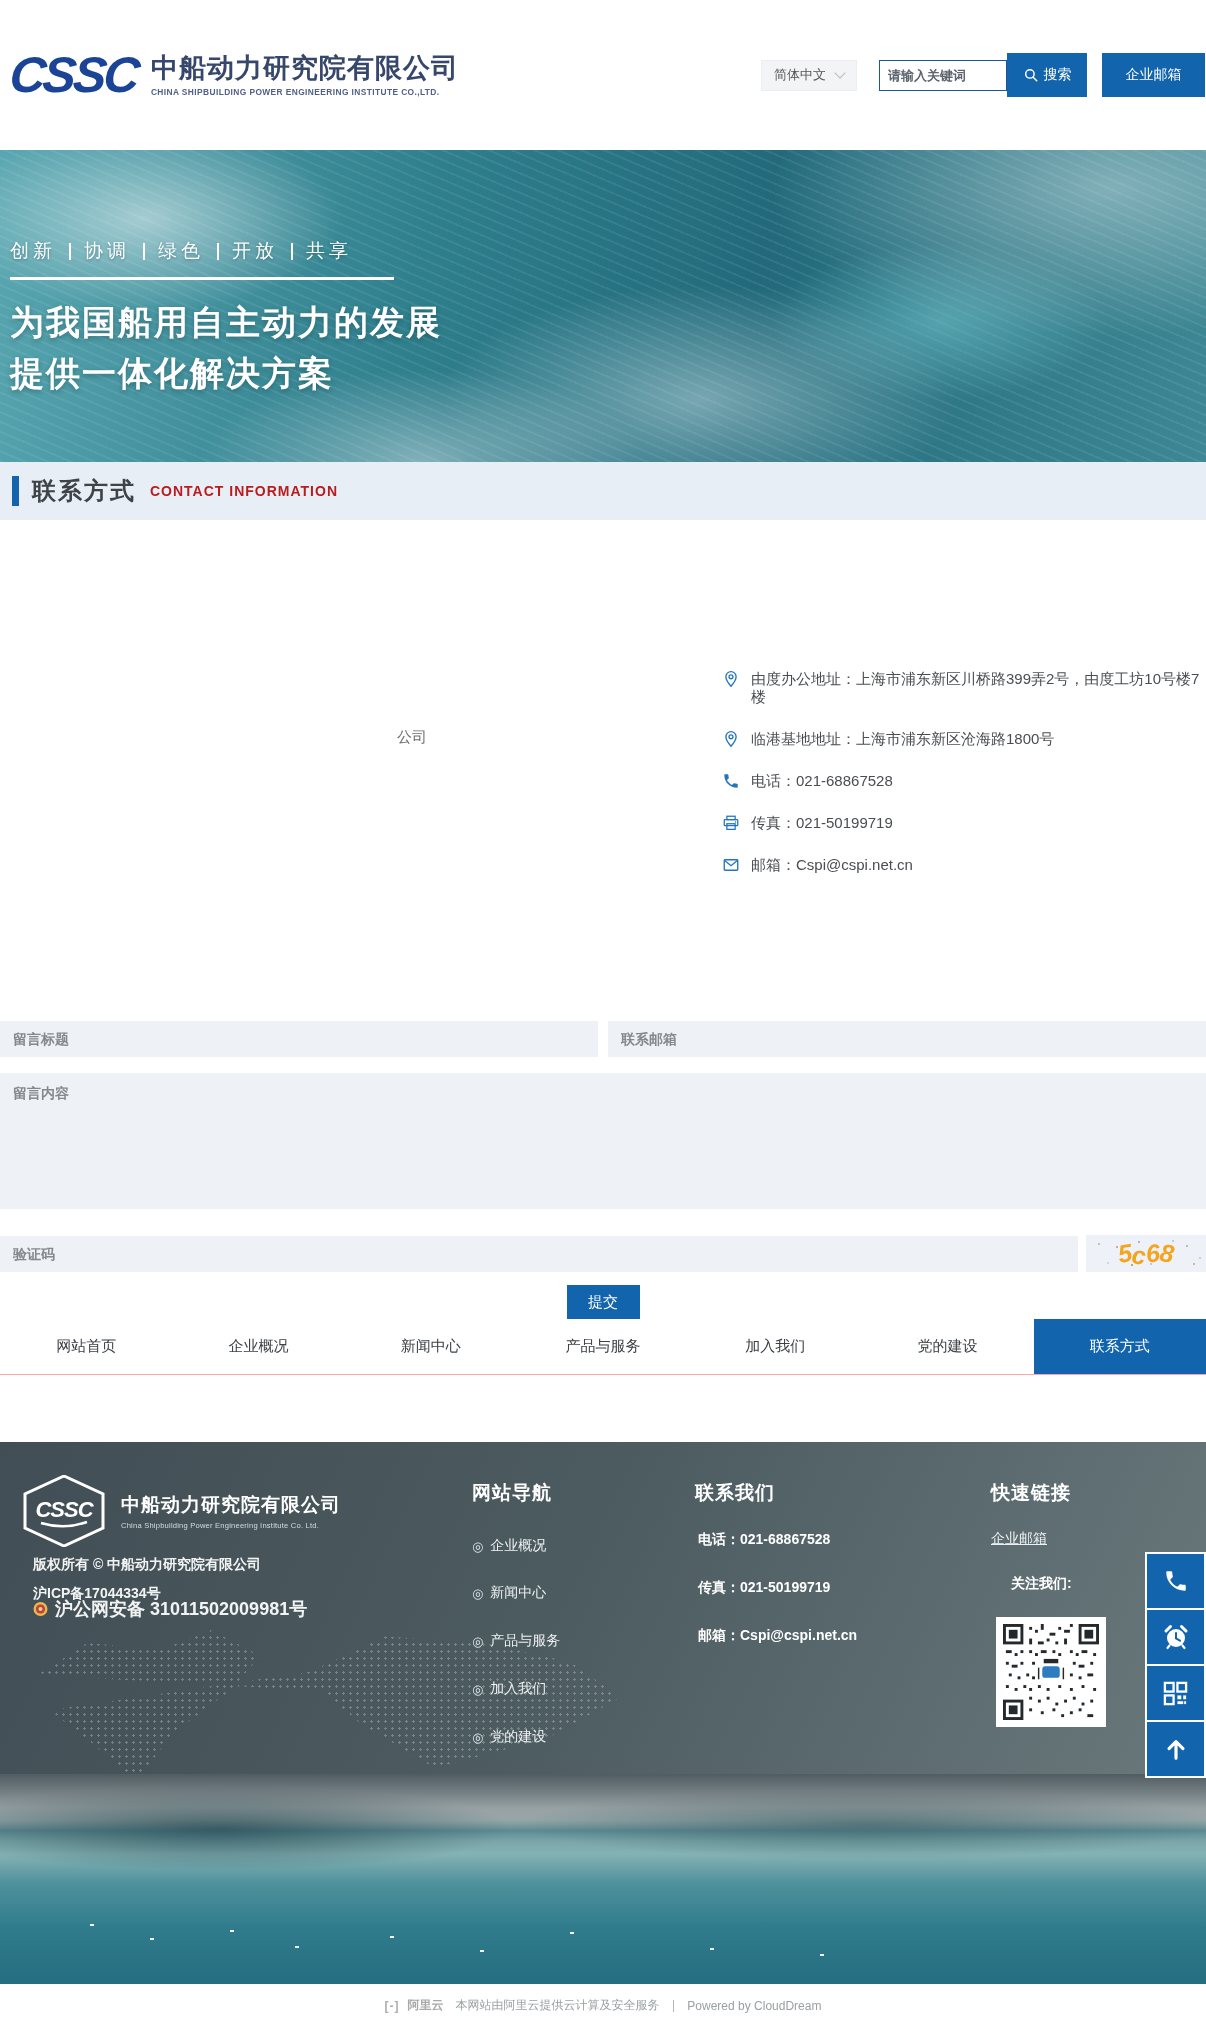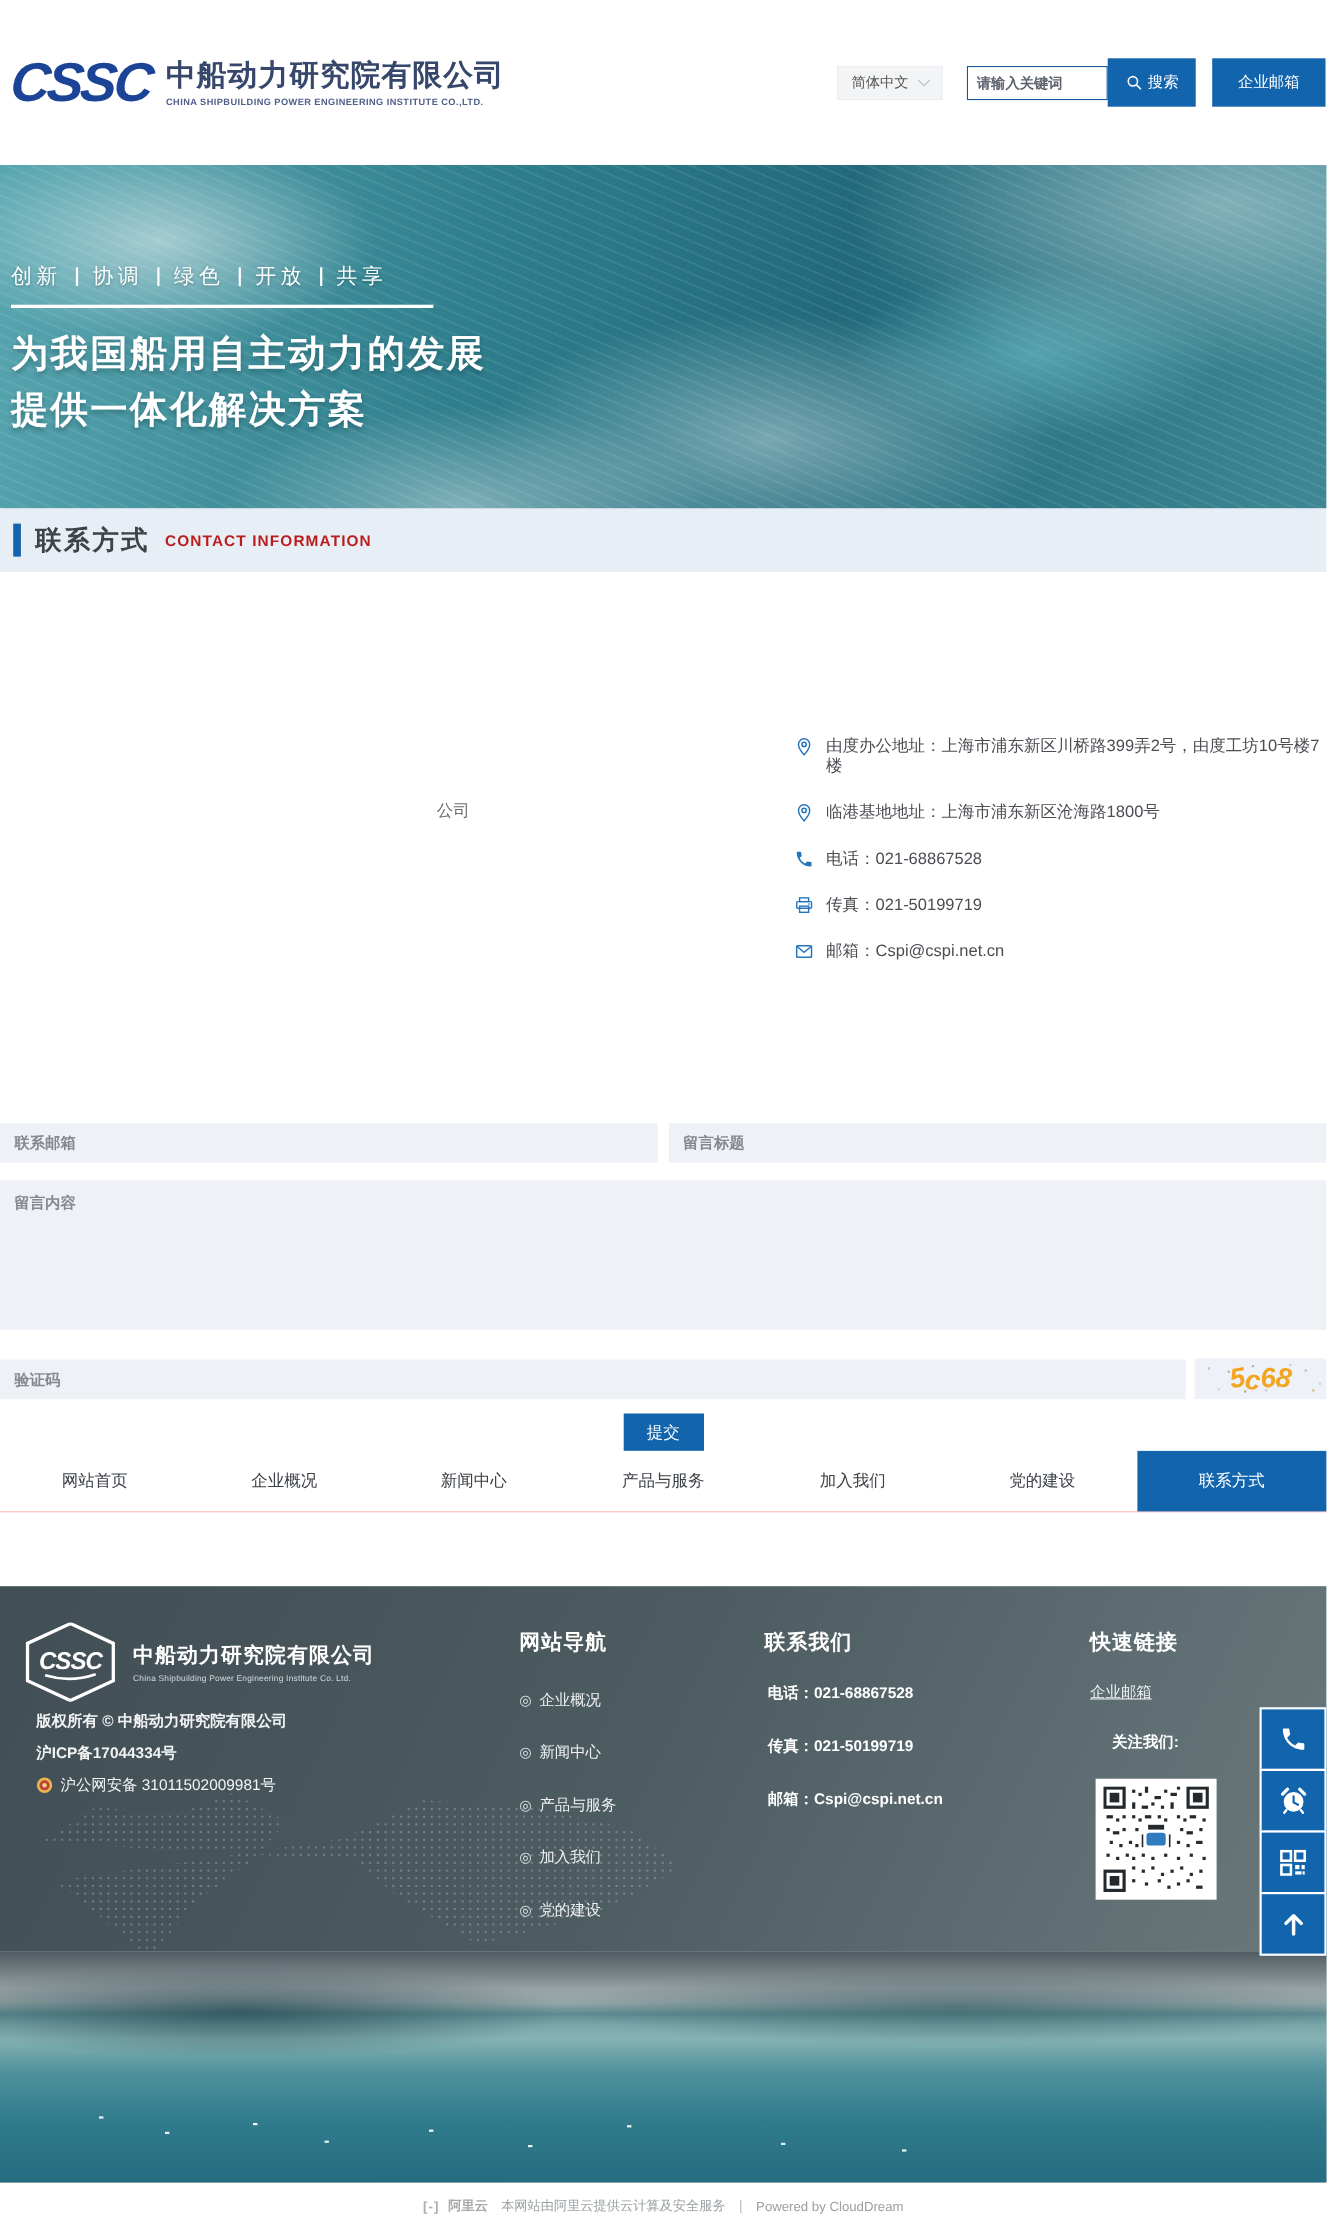--- a/index.html
+++ b/index.html
@@ -103,21 +103,21 @@
     clip-path:polygon(2% 30%,10% 10%,22% 14%,30% 2%,38% 18%,33% 40%,24% 66%,18% 96%,10% 70%,4% 52%,
                       46% 28%,58% 6%,74% 10%,88% 22%,96% 44%,84% 70%,66% 88%,54% 60%,48% 40%); }
   .f-col { position:absolute; top:0; }
   .f-col1 { left:23px; width:420px; }
   .f-logo-row { position:absolute; top:33px; left:0; display:flex; align-items:center; gap:16px; }
   .hexwrap { width:82px; height:72px; position:relative; flex:0 0 82px; }
   .f-name-cn { font-size:19px; font-weight:600; color:#fff; letter-spacing:1px; }
   .f-name-en { font-size:7.6px; color:#d5dcde; margin-top:3px; letter-spacing:.2px; }
   .f-copy { position:absolute; top:114px; left:10px; font-size:14px; font-weight:600; }
   .f-icp  { position:absolute; top:143px; left:10px; font-size:14px; font-weight:600; }
-  .f-police { position:absolute; top:172px; left:10px; font-size:14px; font-weight:400; display:flex; align-items:center; gap:7px; cursor:pointer; }
+  .f-police { position:absolute; top:155px; left:10px; font-size:18px; font-weight:700; display:flex; align-items:center; gap:7px; cursor:pointer; }
   .f-title { position:absolute; top:38px; font-size:19px; font-weight:700; color:#fff; letter-spacing:1px; }
   .f-col2 { left:472px; width:170px; }
   .f-navitem { position:absolute; left:0; font-size:14px; color:#eef1f2; display:flex; align-items:center; gap:7px; cursor:pointer; }
   .blt { color:#dfe5e8; font-size:13px; }
   .f-col3 { left:695px; width:230px; }
   .f-citem { position:absolute; left:3px; font-size:14px; font-weight:700; color:#fff; }
   .f-col4 { left:991px; width:140px; }
   .f-qlink { position:absolute; top:88px; left:0; font-size:14px; color:#eef1f2; text-decoration:underline; cursor:pointer; }
   .f-follow { position:absolute; top:133px; left:0; font-size:14px; font-weight:700; color:#fff;margin-left:20px; }
   .qrbox { position:absolute; top:175px; left:5px; width:110px; height:110px; background:#fff; padding:7px; }
@@ -234,22 +234,22 @@
         <rect x="3" y="5" width="18" height="14" rx="1" fill="none" stroke="#2575bb" stroke-width="1.8"></rect>
         <path d="M3.5 6l8.5 7 8.5-7" fill="none" stroke="#2575bb" stroke-width="1.8"></path>
       </svg>
       <span class="c-tx">邮箱：Cspi@cspi.net.cn</span>
     </div>
   </div>
 </div>
 
 <div class="form">
   <div class="f-row1">
+    <input class="f-input fi-half" placeholder="留言标题" style="">
     <input class="f-input fi-half" placeholder="联系邮箱" style="">
-    <input class="f-input fi-half" placeholder="留言标题" style="">
   </div>
   <textarea class="f-area" placeholder="留言内容" style=""></textarea>
   <div class="f-caprow">
     <input class="f-input fi-cap" placeholder="验证码" style="">
     <div class="captcha">
       <span class="cap-noise"></span>
       <b class="cp1">5</b>
       <b class="cp2">c</b>
       <b class="cp3">6</b>
       <b class="cp4">8</b>

